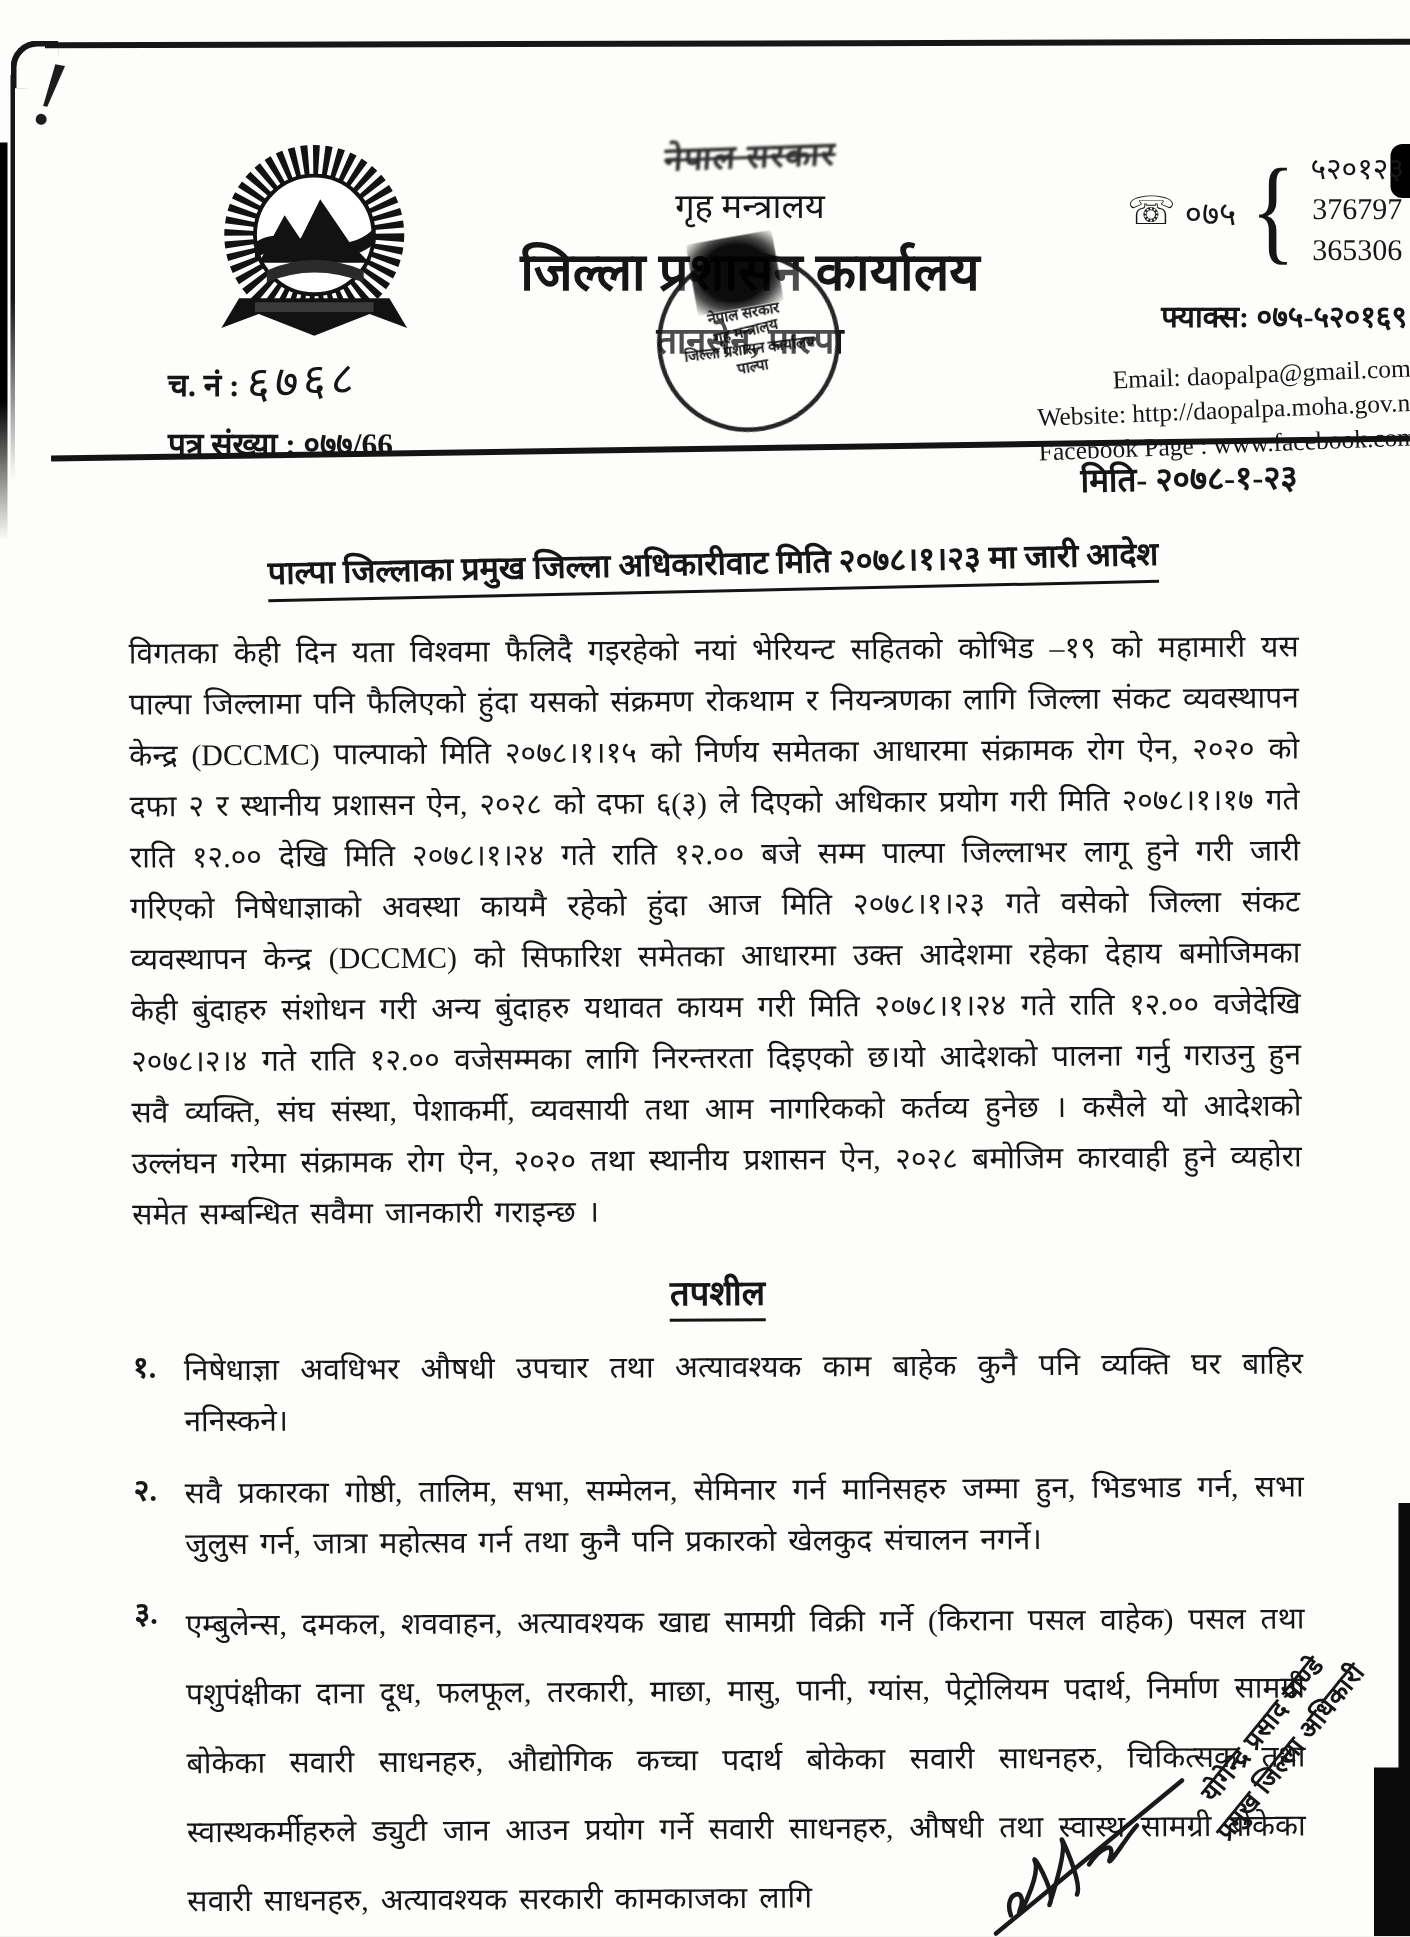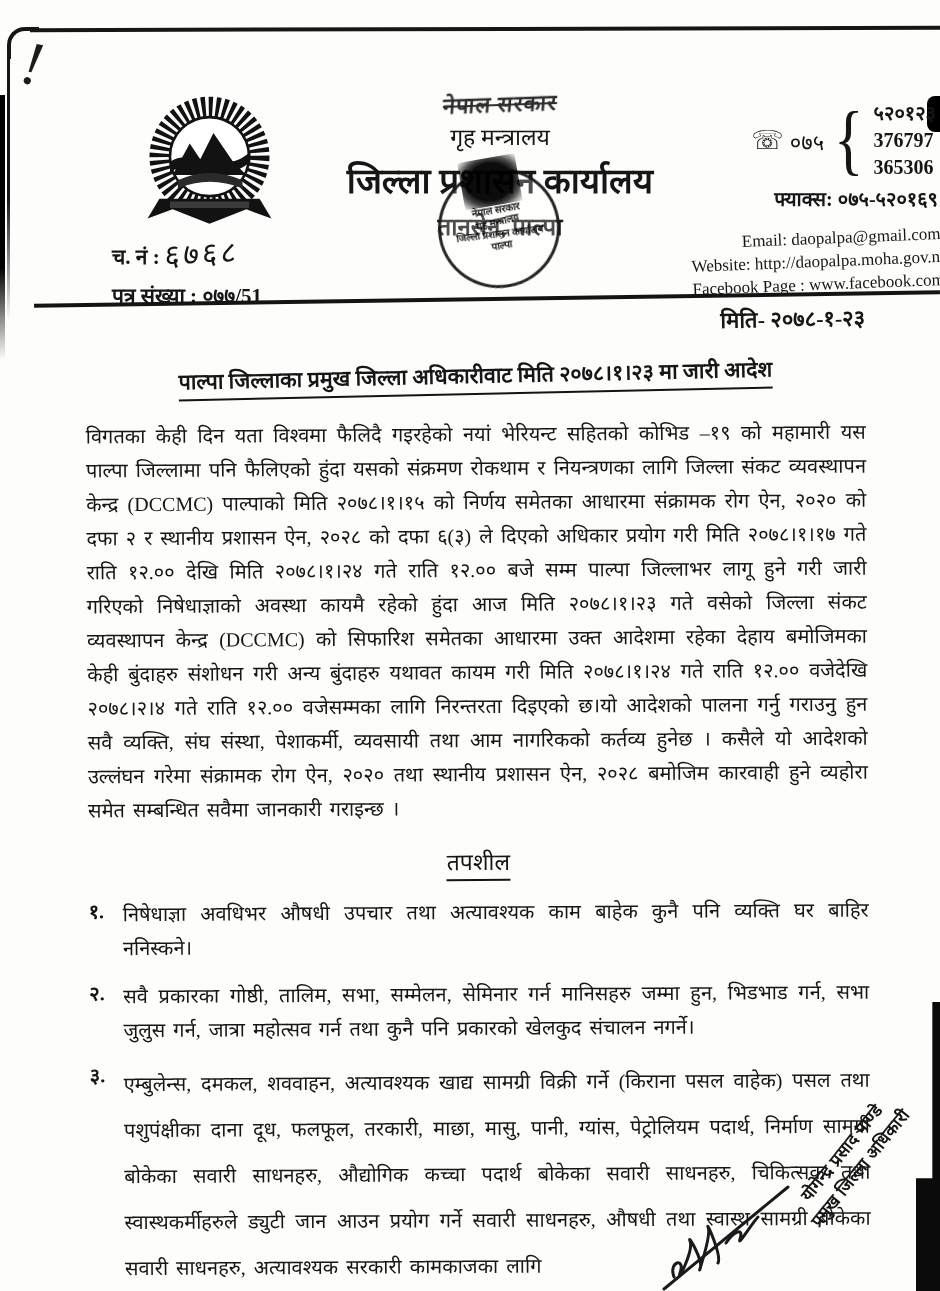--- a/index.html
+++ b/index.html
@@ -43,35 +43,35 @@
   .stamp .s3{transform:rotate(3deg);}
   .hdr-left{position:absolute;left:112px;top:232px;font-size:21px;font-weight:700;}
   .refno-val{font-size:30px;font-weight:400;display:inline-block;transform:skewX(-8deg) rotate(-3deg);
     font-family:"DejaVu Sans","Liberation Sans",sans-serif;letter-spacing:3px;}
   .letterno{margin-top:8px;font-size:21px;font-weight:700;}
   .hdr-right{position:absolute;right:0;top:100px;width:250px;text-align:right;}
   .phone-row{display:flex;justify-content:flex-end;align-items:center;gap:6px;padding-right:4px;}
   .phone-icon{font-size:26px;line-height:1;}
   .phone-prefix{font-size:22px;font-weight:400;}
   .brace{font-size:78px;font-weight:300;line-height:0.9;transform:scaleX(.8);}
-  .phone-col{display:flex;flex-direction:column;text-align:left;font-size:20px;font-weight:700;line-height:27px;}
-  .fax{margin-top:4px;font-size:20px;font-weight:700;padding-right:2px;white-space:nowrap;}
+  .phone-col{display:flex;flex-direction:column;text-align:left;font-size:20px;font-weight:400;line-height:27px;align-items:center;}
+  .fax{margin-top:16px;font-size:20px;font-weight:700;padding-right:2px;white-space:nowrap;}
   .contact{margin-top:10px;font-size:17px;line-height:23px;transform:rotate(-2.3deg);
     transform-origin:right top;white-space:nowrap;}
   .hdr-rule{position:absolute;left:34px;right:0;top:297px;height:4px;background:#141414;transform:rotate(-0.85deg);}
   
   .content{position:absolute;left:88px;right:72px;top:308px;transform:rotate(-0.35deg);}
   .date-line{text-align:right;font-size:22px;font-weight:700;transform:rotate(-0.6deg);}
   .doc-title{text-align:center;margin-top:22px;transform:rotate(-0.9deg);}
   .doc-title span{display:inline-block;font-size:21.5px;font-weight:700;
     border-bottom:2.5px solid #141414;padding-bottom:4px;white-space:nowrap;}
   .body-par{margin-top:22px;font-size:20px;line-height:34px;text-align:justify;
     word-spacing:3px;}
   .section-heading{text-align:center;margin-top:10px;}
-  .section-heading span{display:inline-block;font-size:23px;font-weight:400;border-bottom:2.5px solid #141414;padding-bottom:2px;}
+  .section-heading span{display:inline-block;font-size:23px;font-weight:700;border-bottom:2.5px solid #141414;padding-bottom:2px;}
   .list{margin-top:12px;}
   .list-item{display:flex;margin-top:14px;}
   .li-num{width:34px;flex:none;font-size:20px;font-weight:700;}
   .li-text{font-size:20px;line-height:34px;text-align:justify;word-spacing:3px;}
   .list-item.wide .li-text{line-height:46px;}
   
   .sig-text{position:absolute;left:712px;top:1148px;width:290px;transform:rotate(-51deg);
     transform-origin:45% 50%;text-align:center;}
   .sig-text div{font-size:17px;font-weight:700;white-space:nowrap;line-height:24px;letter-spacing:.5px;}
   .sig-scribble{position:absolute;left:660px;top:1165px;width:180px;height:130px;}
@@ -114,21 +114,21 @@
     </div>
   </div>
 
   <div class="hdr-left">
     <div>
       <span>च. नं :</span>
       <span class="refno-val">६७६८</span>
     </div>
     <div class="letterno">
       <span>पत्र संख्या :</span>
-      <span>०७७/51</span>
+      <span>०७७/66</span>
     </div>
   </div>
 
   <div class="hdr-right">
     <div class="phone-row">
       <span class="phone-icon">☏</span>
       <span class="phone-prefix">०७५</span>
       <span class="brace">{</span>
       <span class="phone-col">
         <span>५२०१२३</span>

